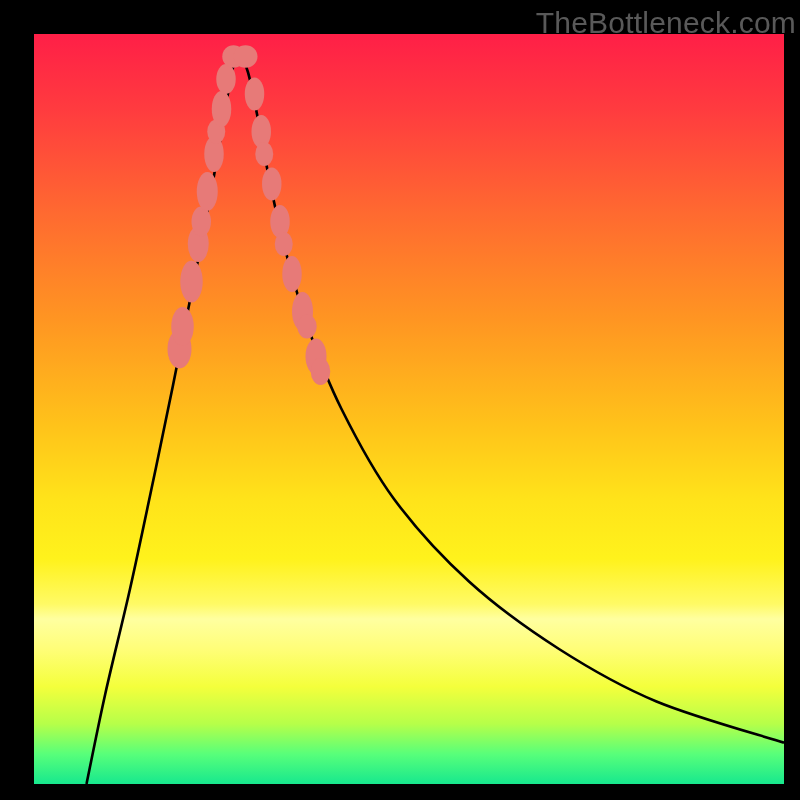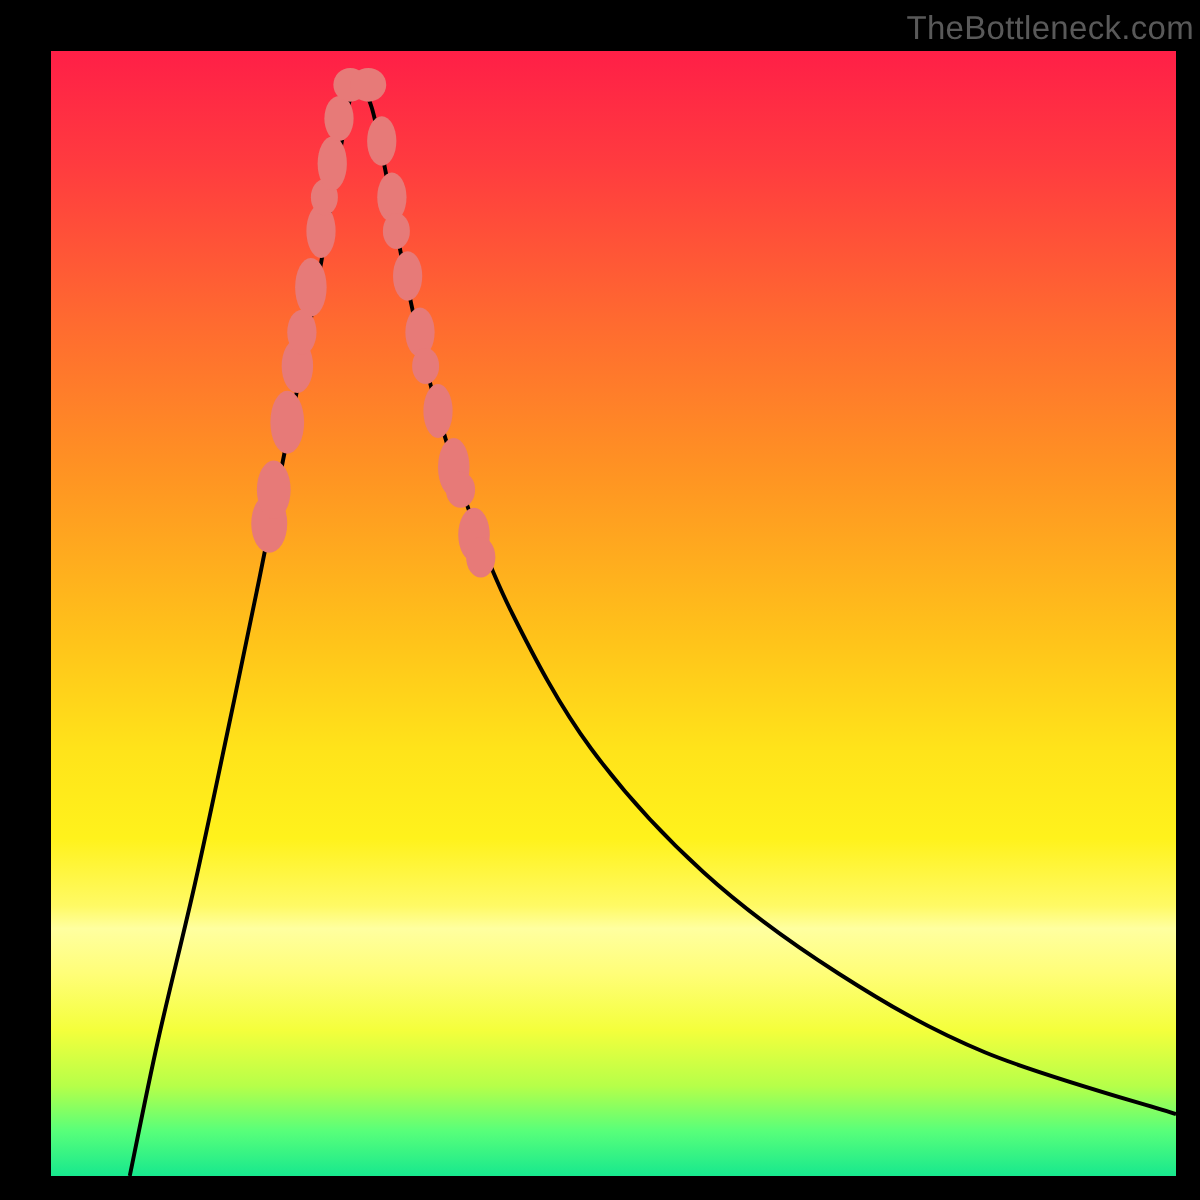--- a/index.html
+++ b/index.html
@@ -43,21 +43,21 @@
       #17e88e 100%
     );
   }
   .watermark {
     position: absolute;
     top: 6px;
     left: 0;
     width: 796px;
     text-align: right;
     color: #595959;
-    font-size: 22px;
+    font-size: 30px;
     letter-spacing: 0.2px;
     font-weight: 500;
   }
   svg.curve {
     position: absolute;
     left: 0;
     top: 0;
     width: 750px;
     height: 750px;
   }

